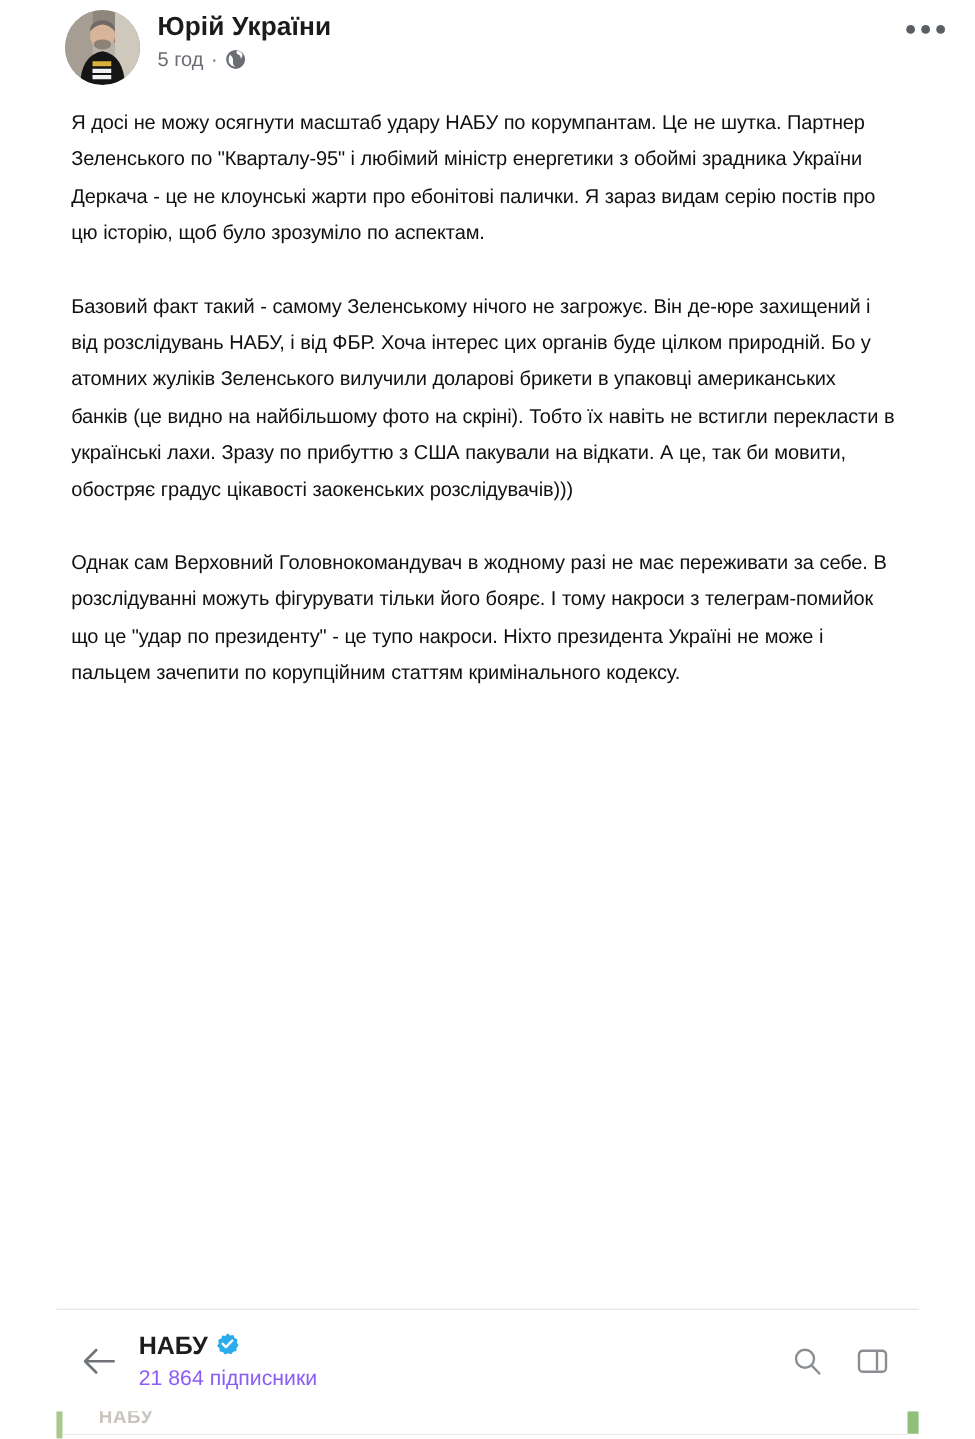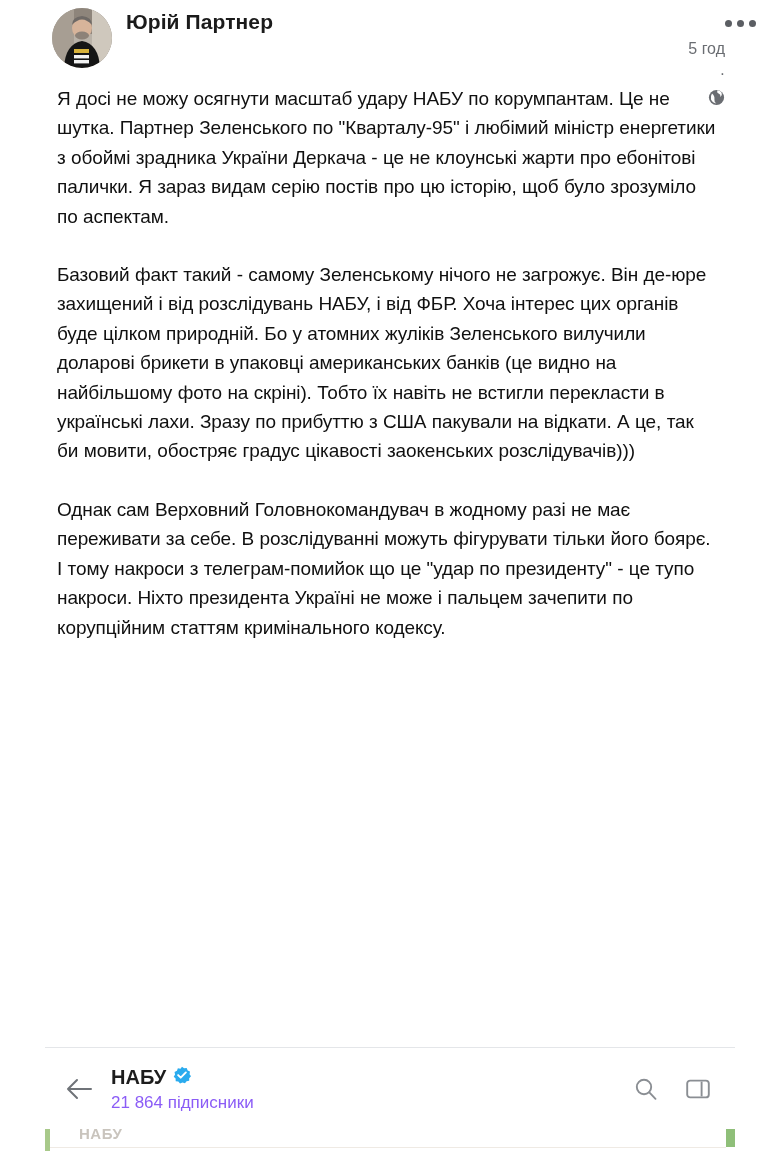--- a/index.html
+++ b/index.html
@@ -49,24 +49,23 @@
   .author-name {
     font-size: 21px;
     font-weight: bold;
     color: #1b1b1b;
     line-height: 25px;
     letter-spacing: 0.1px;
   }
 
   .meta-row {
     display: flex;
-    align-items: flex-end;
+    align-items: flex-start;
     margin-top: 5px;
     gap: 6px;
-    flex-direction: column;
   }
   .meta-time {
     font-size: 16px;
     color: #6a6d72;
     line-height: 19px;
   }
   .meta-dot {
     font-size: 16px;
     color: #6a6d72;
     line-height: 19px;
@@ -87,21 +86,21 @@
     border-radius: 50%;
     background: #5b5e63;
     display: block;
   }
 
   
   .post-body {
     padding: 12px 62px 0 57px;
   }
   .post-body p {
-    font-size: 19px;
+    font-size: 16px;
     line-height: 29.4px;
     color: #101010;
     letter-spacing: -0.1px;
     word-spacing: 0.2px;
   }
   .post-body p + p { margin-top: 29px; }
 
   
   .embed {
     position: absolute;
@@ -239,21 +238,21 @@
           <path d="M12 60 Q13 36 30 33 Q47 36 48 60 Z" fill="#151515"></path>
 
           <rect x="22" y="41" width="15" height="4" fill="#d8b23a"></rect>
           <rect x="22" y="47" width="15" height="3.4" fill="#f2f2f2"></rect>
           <rect x="22" y="52" width="15" height="3.4" fill="#f2f2f2"></rect>
         </g>
       </svg>
     </div>
 
     <div class="header-text">
-      <div class="author-name">Юрій Партнер</div>
+      <div class="author-name">Юрій України</div>
       <div class="meta-row">
         <span class="meta-time">5 год</span>
         <span class="meta-dot">·</span>
         <span class="globe-icon">
           <svg width="17" height="17" viewBox="0 0 17 17" xmlns="http://www.w3.org/2000/svg">
             <circle cx="8.5" cy="8.5" r="7.6" fill="#6a6d72"></circle>
             <path d="M4 4.6 Q7 7.2 6.4 10.2 Q6 12.8 8.4 14.4 Q4.6 14.2 3 10.6 Q2.4 7 4 4.6Z" fill="#ffffff"></path>
             <path d="M9.6 1.3 Q8.4 3.6 10.6 4.6 Q13 5.6 12.4 8 Q14.6 6.2 13.6 3.8 Q12.4 1.7 9.6 1.3Z" fill="#ffffff"></path>
           </svg>
         </span>

